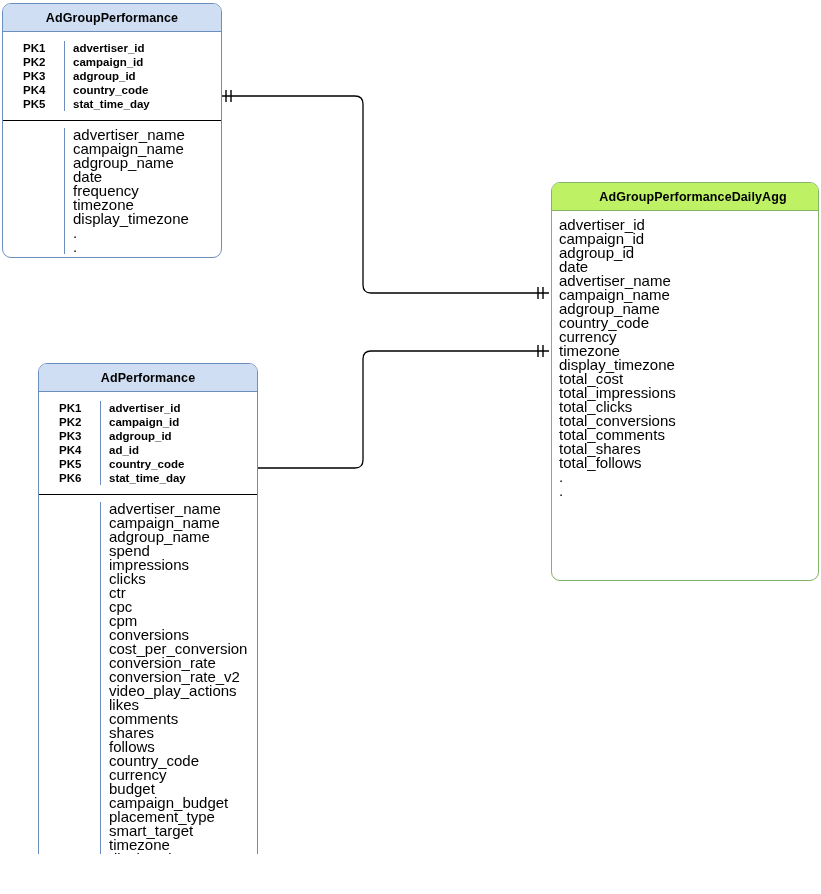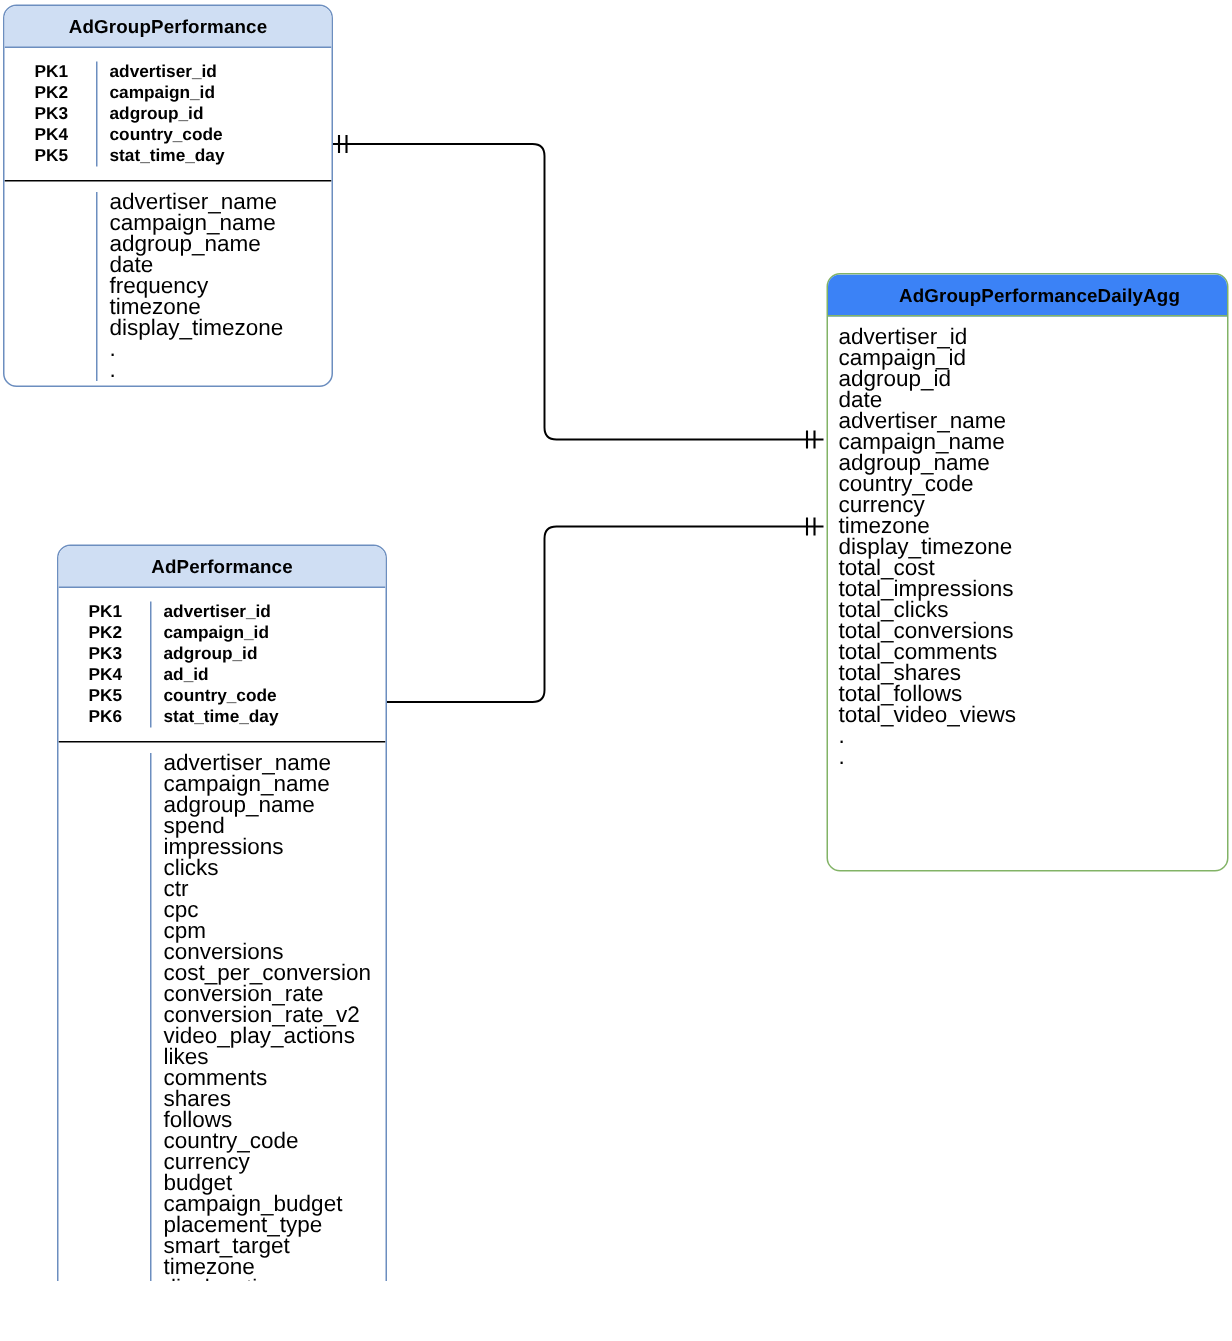--- a/index.html
+++ b/index.html
@@ -46,21 +46,21 @@
     display: flex;
     align-items: center;
     justify-content: center;
   }
   .entity.blue > .entity-header {
     background: #cfdef3;
     border-bottom: 1.4px solid #6c8ebf;
     height: 28px;
   }
   .entity.green > .entity-header {
-    background: #3b82f6;
+    background: #bef264;
     border-bottom: 1.4px solid #82b366;
     height: 28px;
     padding-left: 16px;
   }
 
   
   .key-section {
     position: relative;
     display: flex;
     box-sizing: border-box;
@@ -269,19 +269,18 @@
       <div class="attr">currency</div>
       <div class="attr">timezone</div>
       <div class="attr">display_timezone</div>
       <div class="attr">total_cost</div>
       <div class="attr">total_impressions</div>
       <div class="attr">total_clicks</div>
       <div class="attr">total_conversions</div>
       <div class="attr">total_comments</div>
       <div class="attr">total_shares</div>
       <div class="attr">total_follows</div>
-      <div class="attr">total_video_views</div>
       <div class="attr">.</div>
       <div class="attr">.</div>
     </div>
   </div>
 
 </div>
 
 </body></html>

